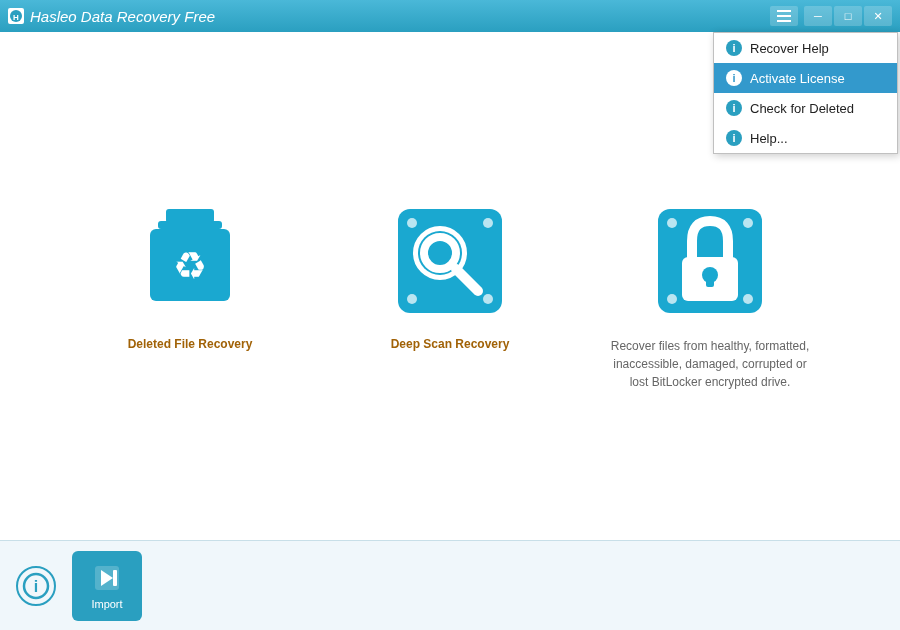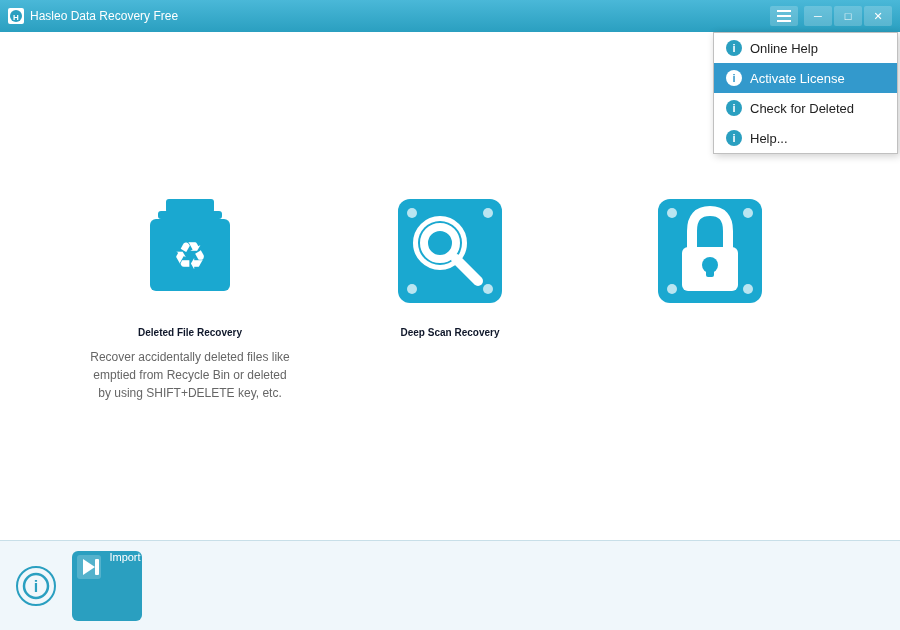--- a/index.html
+++ b/index.html
@@ -34,22 +34,23 @@
       border-radius: 2px;
       display: flex;
       align-items: center;
       justify-content: center;
       font-size: 10px;
       color: #2a9fc0;
       font-weight: bold;
     }
     .titlebar-title {
       color: white;
-      font-size: 12px;
+      font-size: 15px;
       font-weight: 500;
+      font-style: italic;
     }
     .titlebar-controls {
       display: flex;
       align-items: center;
       gap: 2px;
     }
     .titlebar-btn {
       width: 28px;
       height: 20px;
       background: rgba(255,255,255,0.2);
@@ -103,23 +104,23 @@
       cursor: pointer;
     }
 
     .card-icon {
       width: 120px;
       height: 120px;
       margin-bottom: 16px;
     }
 
     .card-title {
-      font-size: 10px;
+      font-size: 12px;
       font-weight: bold;
-      color: #0f172a;
+      color: #a16207;
       margin-bottom: 10px;
       text-align: center;
     }
 
     .card-desc {
       font-size: 12px;
       color: #666;
       text-align: center;
       line-height: 1.5;
     }
@@ -157,20 +158,22 @@
     }
 
     .bottom-text a {
       color: #2a9fc0;
       text-decoration: underline;
       cursor: pointer;
     }
 
     .import-btn {
       display: flex;
+      flex-direction: column;
+      align-items: center;
       justify-content: center;
       width: 70px;
       height: 70px;
       background: #2a9fc0;
       border-radius: 6px;
       color: white;
       font-size: 11px;
       cursor: pointer;
       gap: 4px;
     }
@@ -240,21 +243,21 @@
     </button>
     <button class="titlebar-btn">─</button>
     <button class="titlebar-btn">□</button>
     <button class="titlebar-btn close">✕</button>
   </div>
 </div>
 
 <div class="dropdown-menu">
   <div class="dropdown-item">
     <div class="dropdown-item-icon icon-blue">i</div>
-    <span>Online Help</span>
+    <span>Recover Help</span>
   </div>
   <div class="dropdown-item active">
     <div class="dropdown-item-icon icon-blue-active">i</div>
     <span>Activate License</span>
   </div>
   <div class="dropdown-item">
     <div class="dropdown-item-icon icon-blue">i</div>
     <span>Check for Deleted</span>
   </div>
   <div class="dropdown-item">
@@ -273,21 +276,20 @@
           <rect x="28" y="20" width="64" height="8" rx="3" fill="#1aa8d0"></rect>
           <rect x="36" y="8" width="48" height="14" rx="3" fill="#1aa8d0"></rect>
           <rect x="44" y="8" width="32" height="5" rx="2" fill="#1aa8d0"></rect>
 
           <rect x="20" y="28" width="80" height="72" rx="6" fill="#1aa8d0"></rect>
 
           <text x="60" y="78" text-anchor="middle" font-size="38" fill="white">♻</text>
         </svg>
       </div>
       <div class="card-title">Deleted File Recovery</div>
-      <div class="card-desc">Recover accidentally deleted files like emptied from Recycle Bin or deleted by using SHIFT+DELETE key, etc.</div>
     </div>
 
     <div class="card">
       <div class="card-icon">
         <svg width="120" height="120" viewBox="0 0 120 120">
 
           <rect x="8" y="8" width="104" height="104" rx="12" fill="#1aa8d0"></rect>
 
           <circle cx="22" cy="22" r="5" fill="white" opacity="0.7"></circle>
           <circle cx="98" cy="22" r="5" fill="white" opacity="0.7"></circle>
@@ -316,20 +318,21 @@
           <circle cx="98" cy="98" r="5" fill="white" opacity="0.7"></circle>
 
           <rect x="32" y="56" width="56" height="44" rx="6" fill="white"></rect>
 
           <path d="M42 56 L42 40 Q42 20 60 20 Q78 20 78 40 L78 56" fill="none" stroke="white" stroke-width="10" stroke-linecap="round"></path>
 
           <circle cx="60" cy="74" r="8" fill="#1aa8d0"></circle>
           <rect x="56" y="74" width="8" height="12" rx="2" fill="#1aa8d0"></rect>
         </svg>
       </div>
+      <div class="card-desc">Recover files from healthy, formatted, inaccessible, damaged, corrupted or lost BitLocker encrypted drive.</div>
     </div>
 
   </div>
 </div>
 
 <div class="bottombar">
   <div class="bottom-info-icon">
     <svg width="28" height="28" viewBox="0 0 28 28">
       <circle cx="14" cy="14" r="12" fill="none" stroke="#2a9fc0" stroke-width="2.5"></circle>
       <text x="14" y="20" text-anchor="middle" font-size="16" fill="#2a9fc0" font-weight="bold">i</text>

